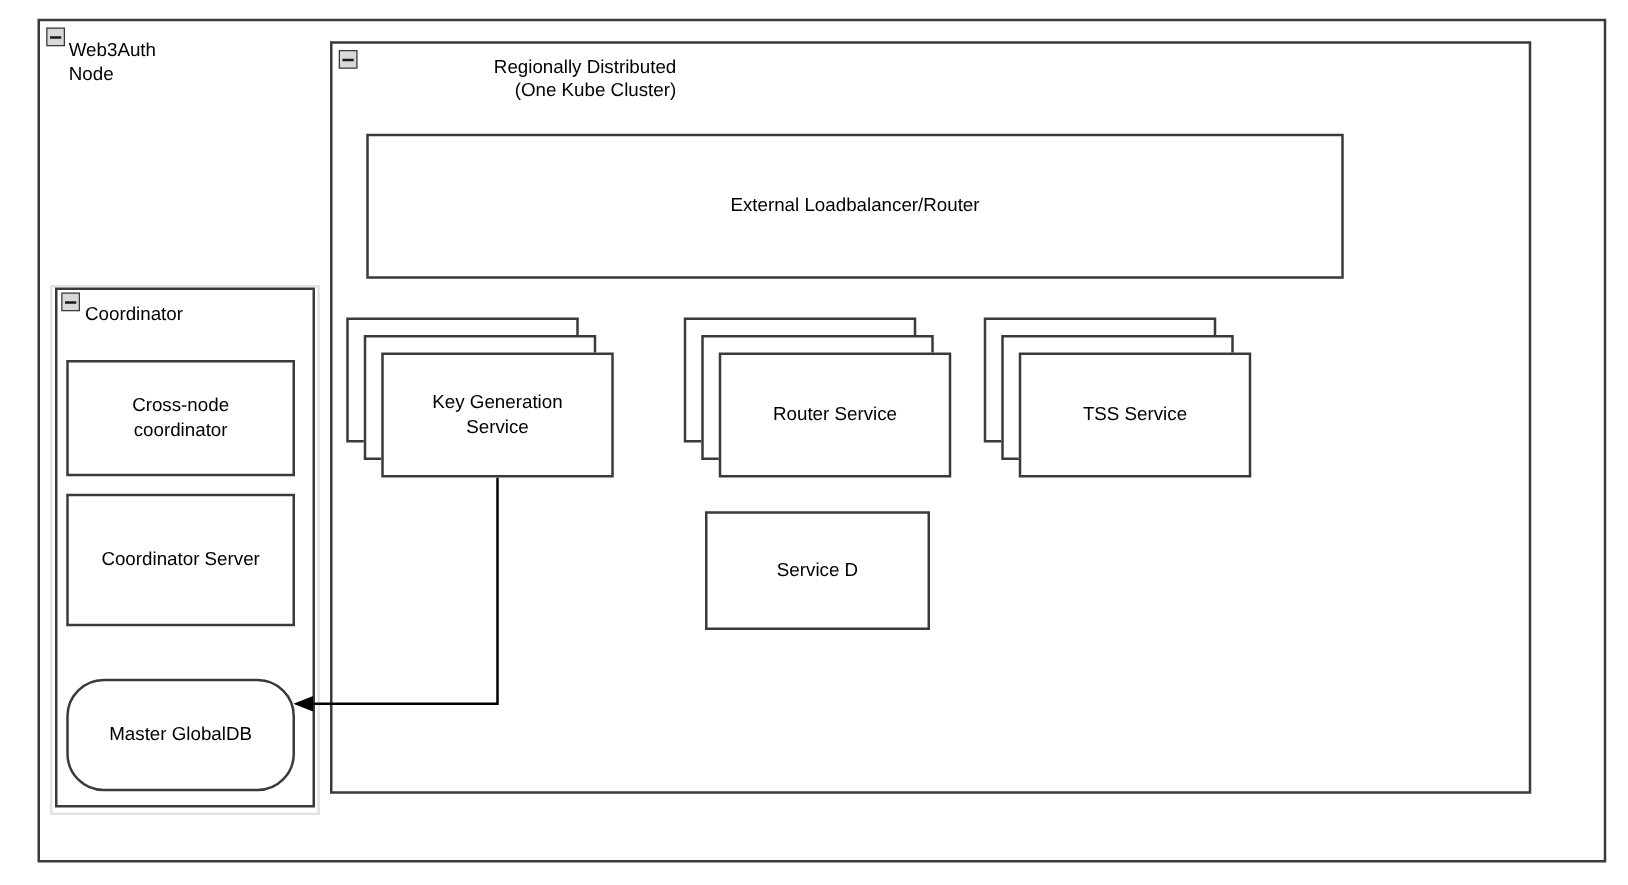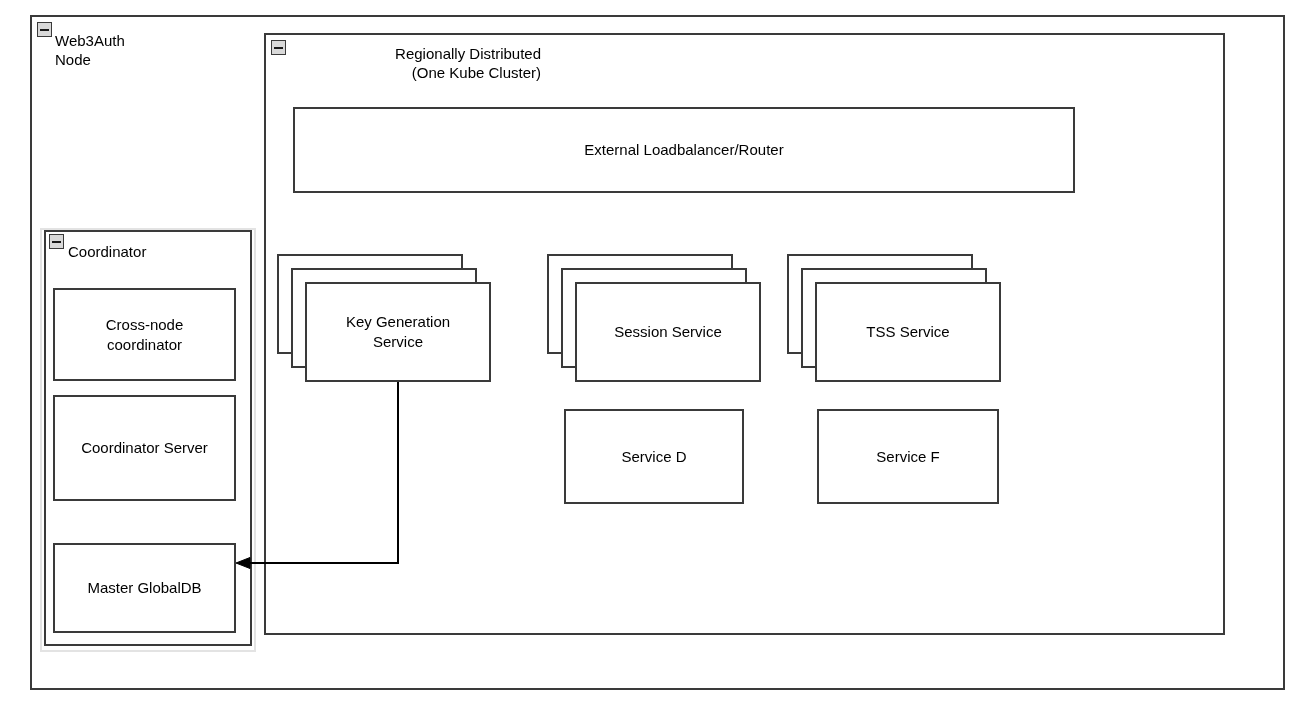--- a/index.html
+++ b/index.html
@@ -116,72 +116,69 @@
   <div class="collapse-icon" style="left:37px; top:22px;"></div>
   <div class="label" style="left:55px; top:31px; width:130px; text-align:left;">Web3Auth
 Node</div>
 
   <div class="container" style="left:264px; top:33px; width:961px; height:602px;">
   </div>
   <div class="collapse-icon" style="left:271px; top:40px;"></div>
   <div class="label" style="left:291px; top:44px; width:250px; text-align:right;">Regionally Distributed
 (One Kube Cluster)</div>
 
-  <div class="node" style="left:293px; top:107px; width:782px; height:86px;">
+  <div class="node" style="left:293px; top:107px; width:782px; height:116px;">
     <div class="node-label">External Loadbalancer/Router</div>
   </div>
 
   <div class="stack" style="left:277px; top:254px; width:210px; height:128px;">
     <div class="sheet s1" style="width:186px; height:100px;"></div>
     <div class="sheet s2" style="width:186px; height:100px;"></div>
     <div class="sheet s3 front" style="width:186px; height:100px;">
       <div class="node-label">Key Generation
 Service</div>
     </div>
   </div>
 
   <div class="stack" style="left:547px; top:254px; width:214px; height:128px;">
     <div class="sheet s1" style="width:186px; height:100px;"></div>
     <div class="sheet s2" style="width:186px; height:100px;"></div>
     <div class="sheet s3 front" style="width:186px; height:100px;">
-      <div class="node-label">Session Service</div>
+      <div class="node-label">Router Service</div>
     </div>
   </div>
 
   <div class="stack" style="left:787px; top:254px; width:244px; height:128px;">
     <div class="sheet s1" style="width:186px; height:100px;"></div>
     <div class="sheet s2" style="width:186px; height:100px;"></div>
     <div class="sheet s3 front" style="width:186px; height:100px;">
       <div class="node-label">TSS Service</div>
     </div>
   </div>
 
   <div class="node" style="left:564px; top:409px; width:180px; height:95px;">
     <div class="node-label">Service D</div>
   </div>
 
-  <div class="node" style="left:817px; top:409px; width:182px; height:95px;">
-    <div class="node-label">Service F</div>
-  </div>
 
   <div class="pool-outer" style="left:40px; top:228px; width:216px; height:424px;"></div>
   <div class="pool-inner" style="left:44px; top:230px; width:208px; height:416px;"></div>
   <div class="collapse-icon" style="left:49px; top:234px;"></div>
   <div class="label" style="left:68px; top:242px; width:160px; text-align:left;">Coordinator</div>
 
   <div class="node" style="left:53px; top:288px; width:183px; height:93px;">
     <div class="node-label">Cross-node
 coordinator</div>
   </div>
 
   <div class="node" style="left:53px; top:395px; width:183px; height:106px;">
     <div class="node-label">Coordinator Server</div>
   </div>
 
-  <div class="node" style="left:53px; top:543px; width:183px; height:90px;">
+  <div class="node" style="left:53px; top:543px; width:183px; height:90px;border-radius:30px;">
     <div class="node-label">Master GlobalDB</div>
   </div>
 
   <svg class="edge" style="left:0px; top:0px; width:1302px; height:708px;" viewBox="0 0 1302 708" xmlns="http://www.w3.org/2000/svg">
     <path d="M 398 382 L 398 563 L 243 563" fill="none" stroke="#000000" stroke-width="2"></path>
     <polygon points="236,563 250,557.5 250,568.5" fill="#000000" stroke="#000000" stroke-width="1"></polygon>
   </svg>
 
 </div>
 

